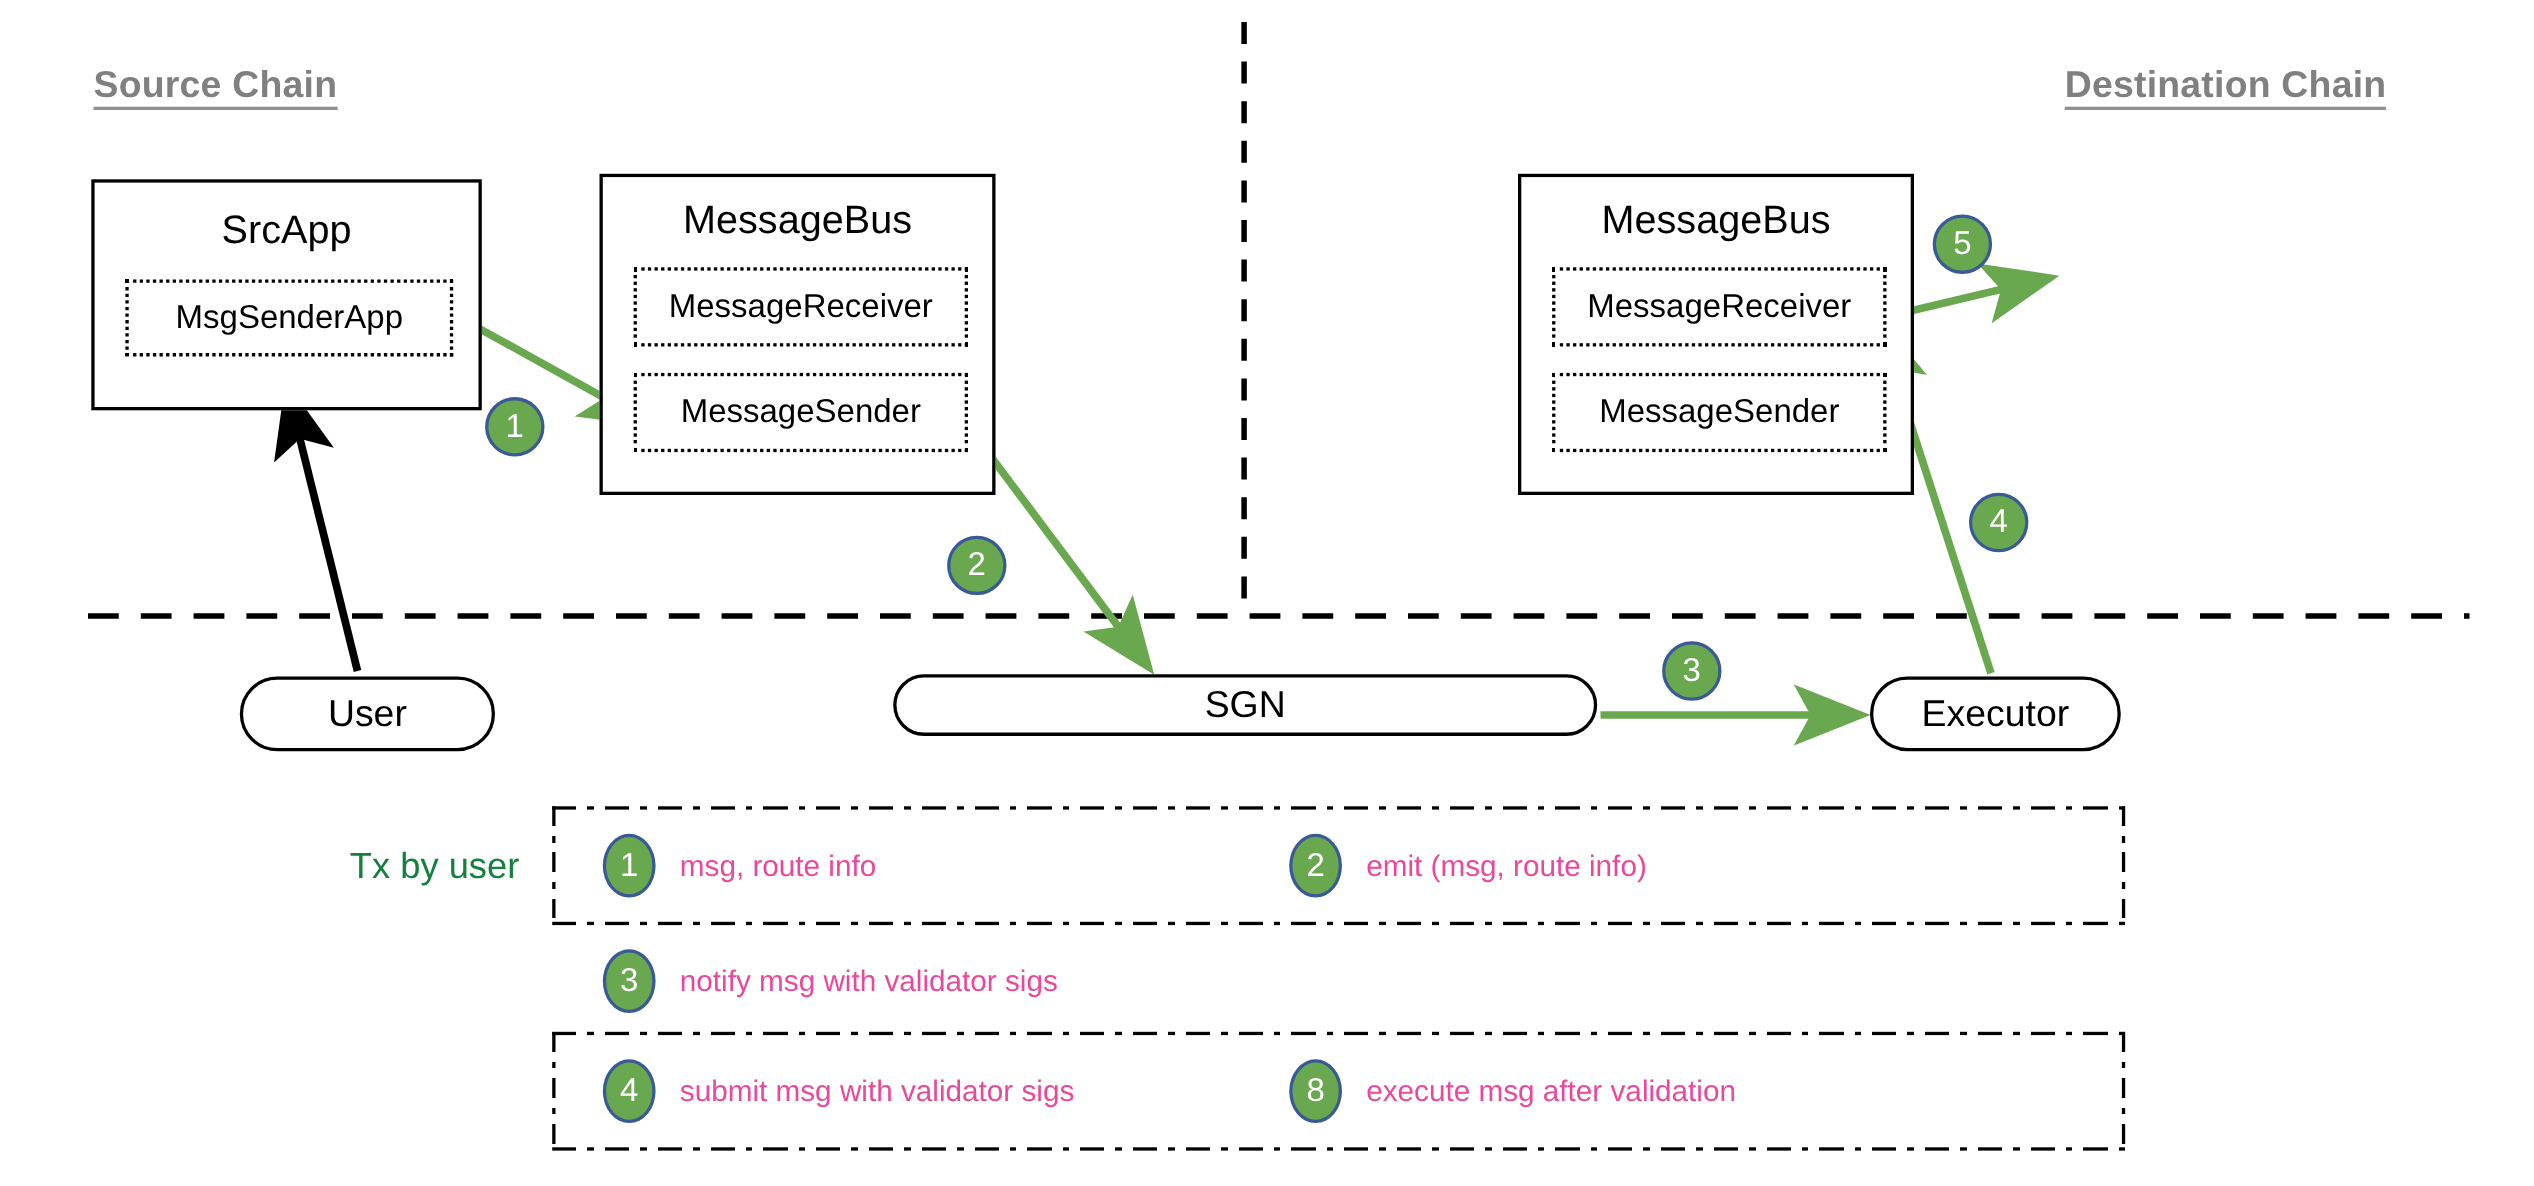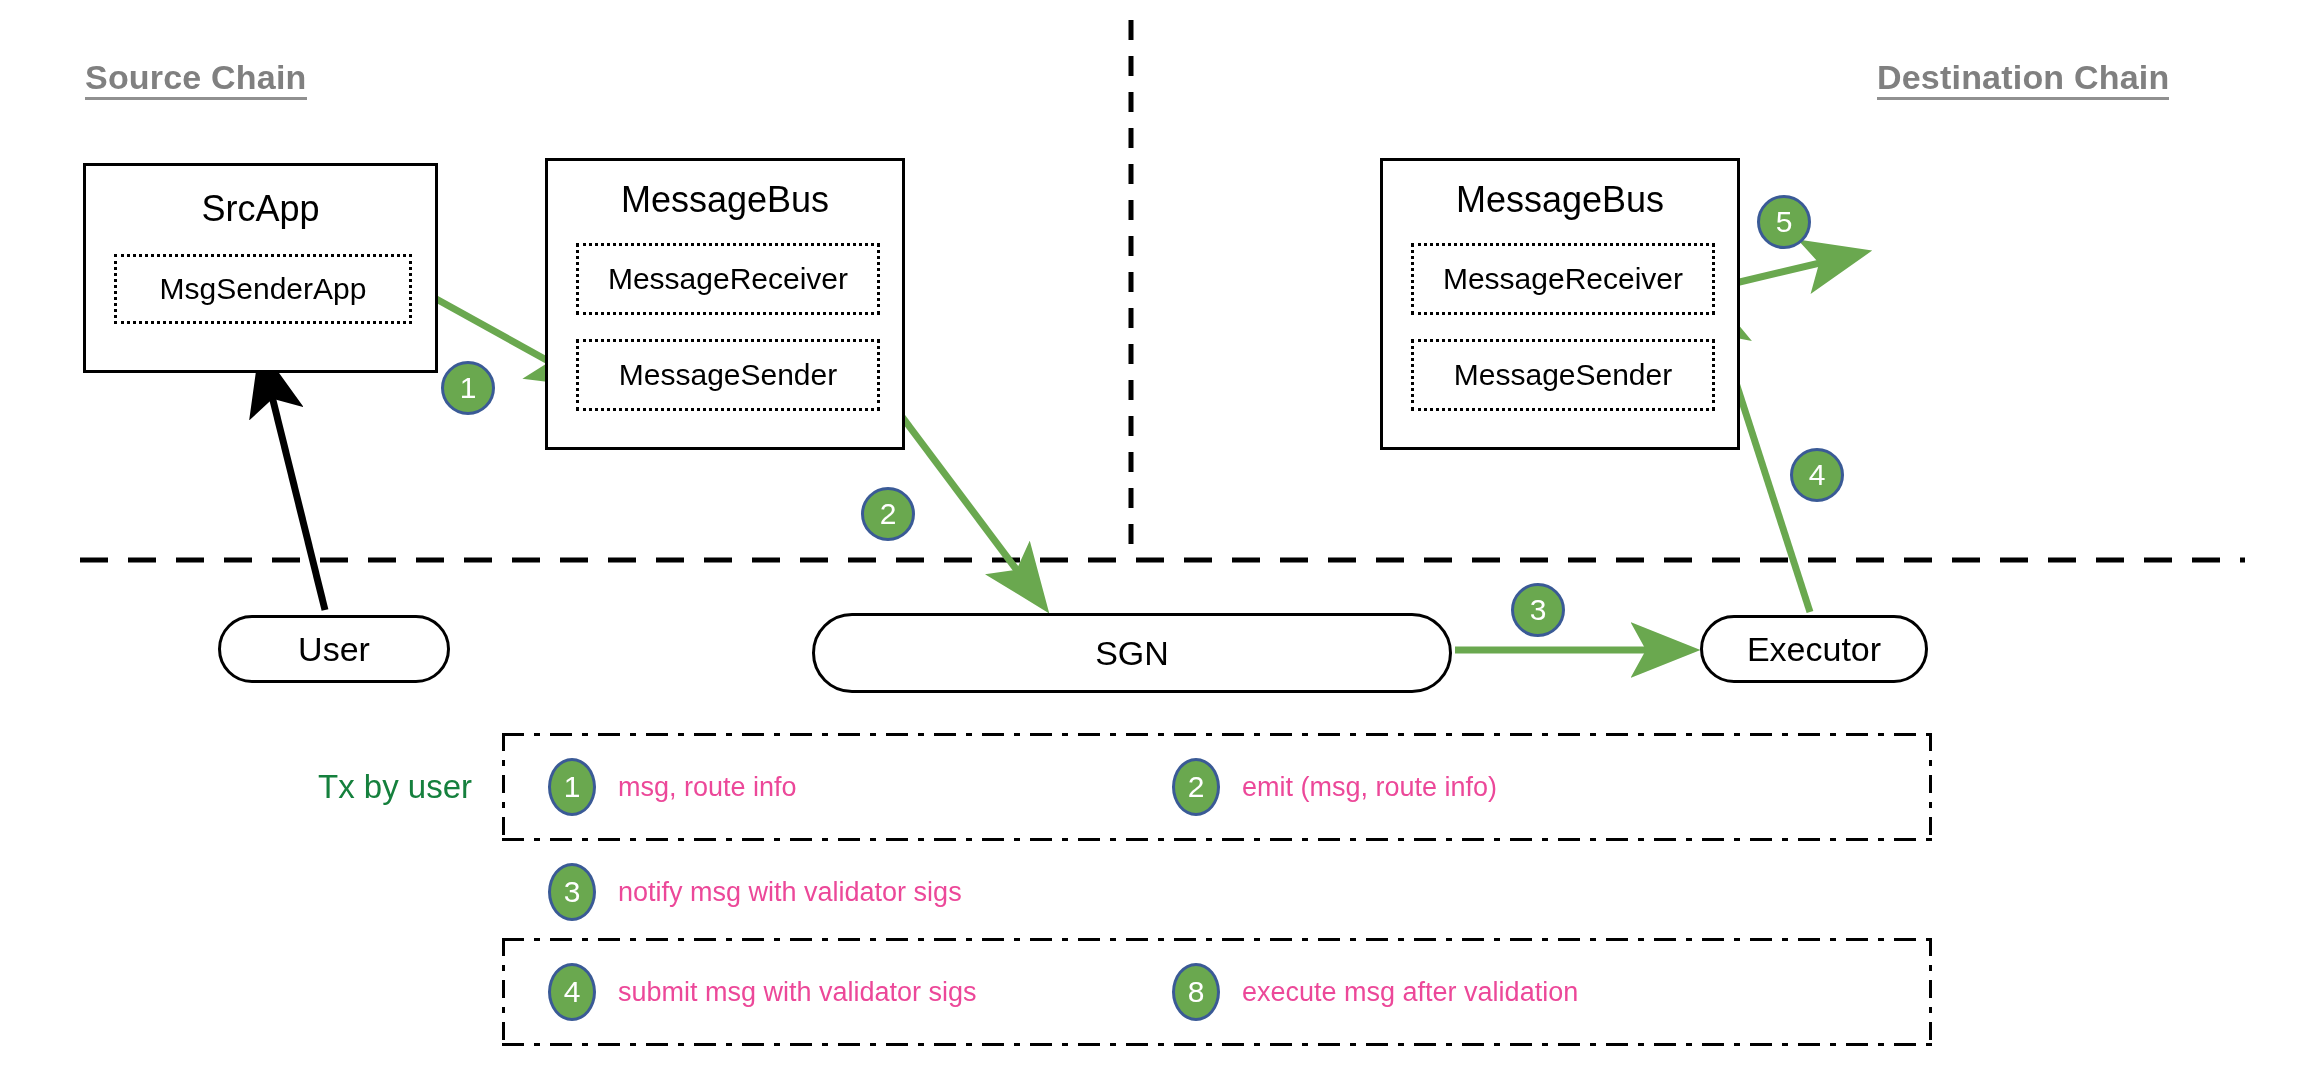--- a/index.html
+++ b/index.html
@@ -73,21 +73,21 @@
     background:#fff;
     border-radius:999px;
     box-sizing:border-box;
     display:flex;
     align-items:center;
     justify-content:center;
     font-size:34px;
     white-space:nowrap;
   }
   #user-pill{left:218px;top:615px;width:232px;height:68px;}
-  #sgn-pill{left:812px;top:613px;width:640px;height:80px;}
+  #sgn-pill{left:812px;top:613px;width:640px;height:56px;}
   #executor-pill{left:1700px;top:615px;width:228px;height:68px;}
 
   
   .badge{
     position:absolute;
     width:54px;height:54px;
     border-radius:50%;
     background:#6aa84f;
     border:3px solid #3a5a96;
     color:#fff;

